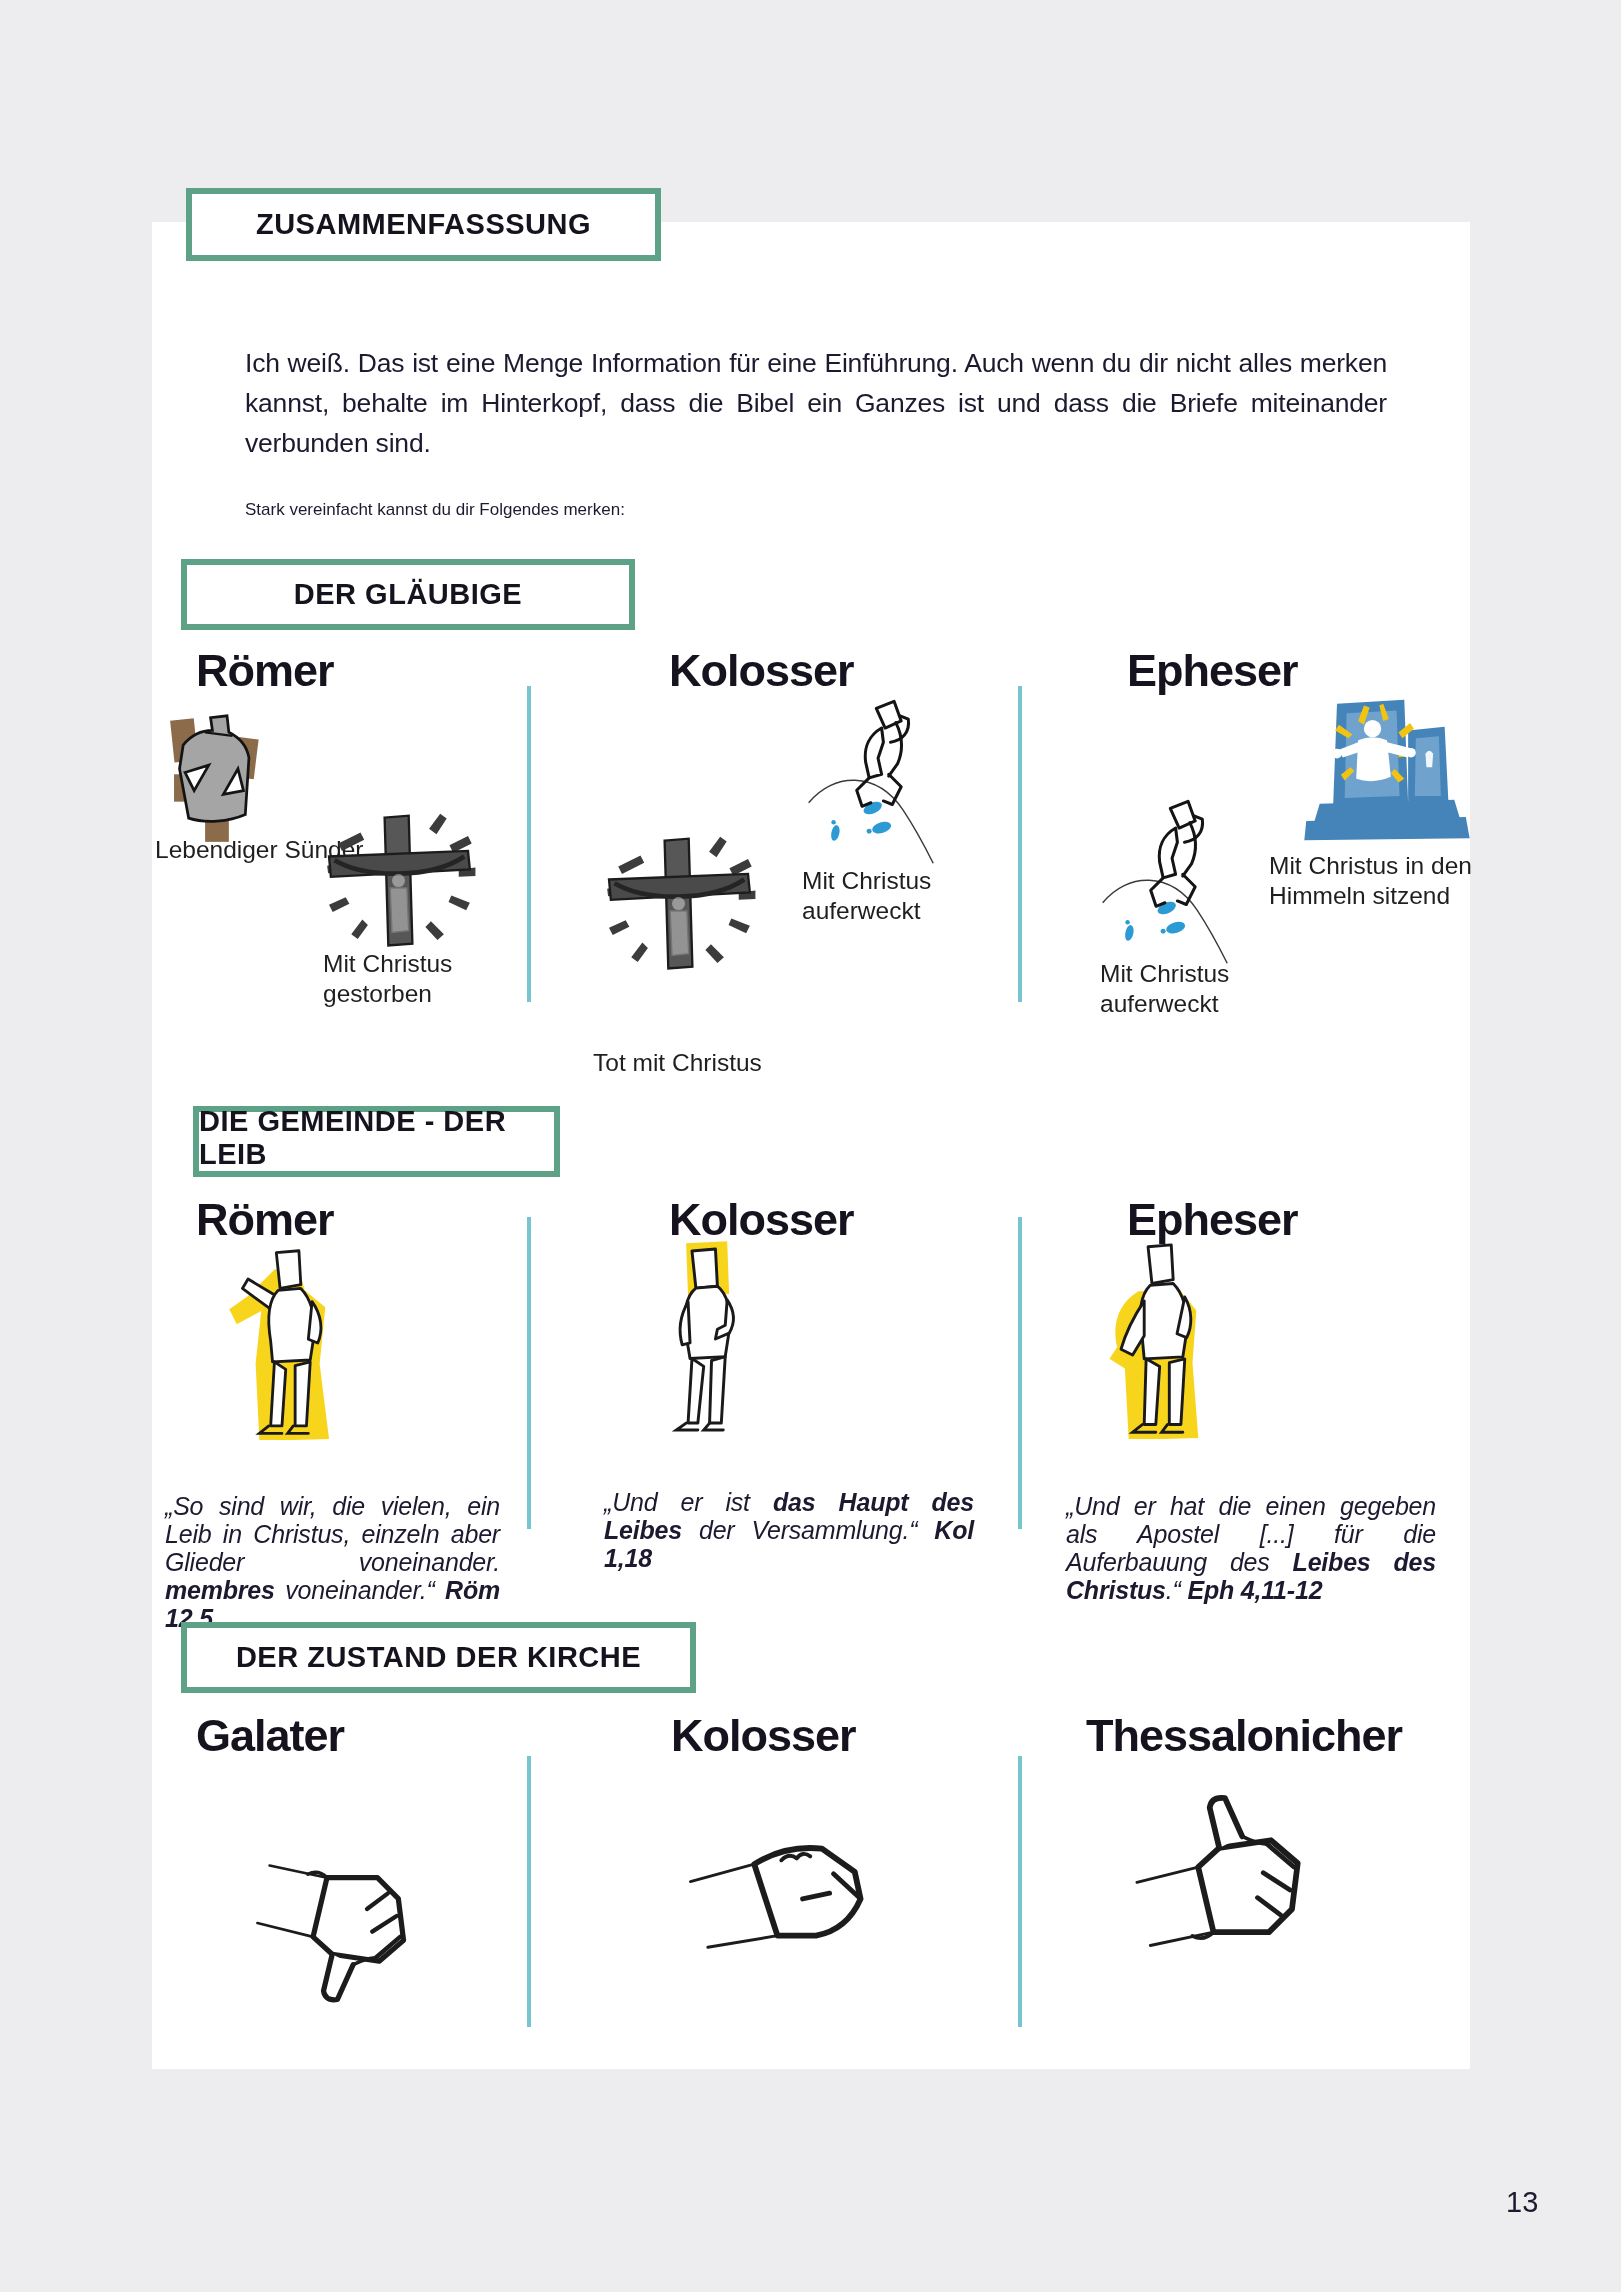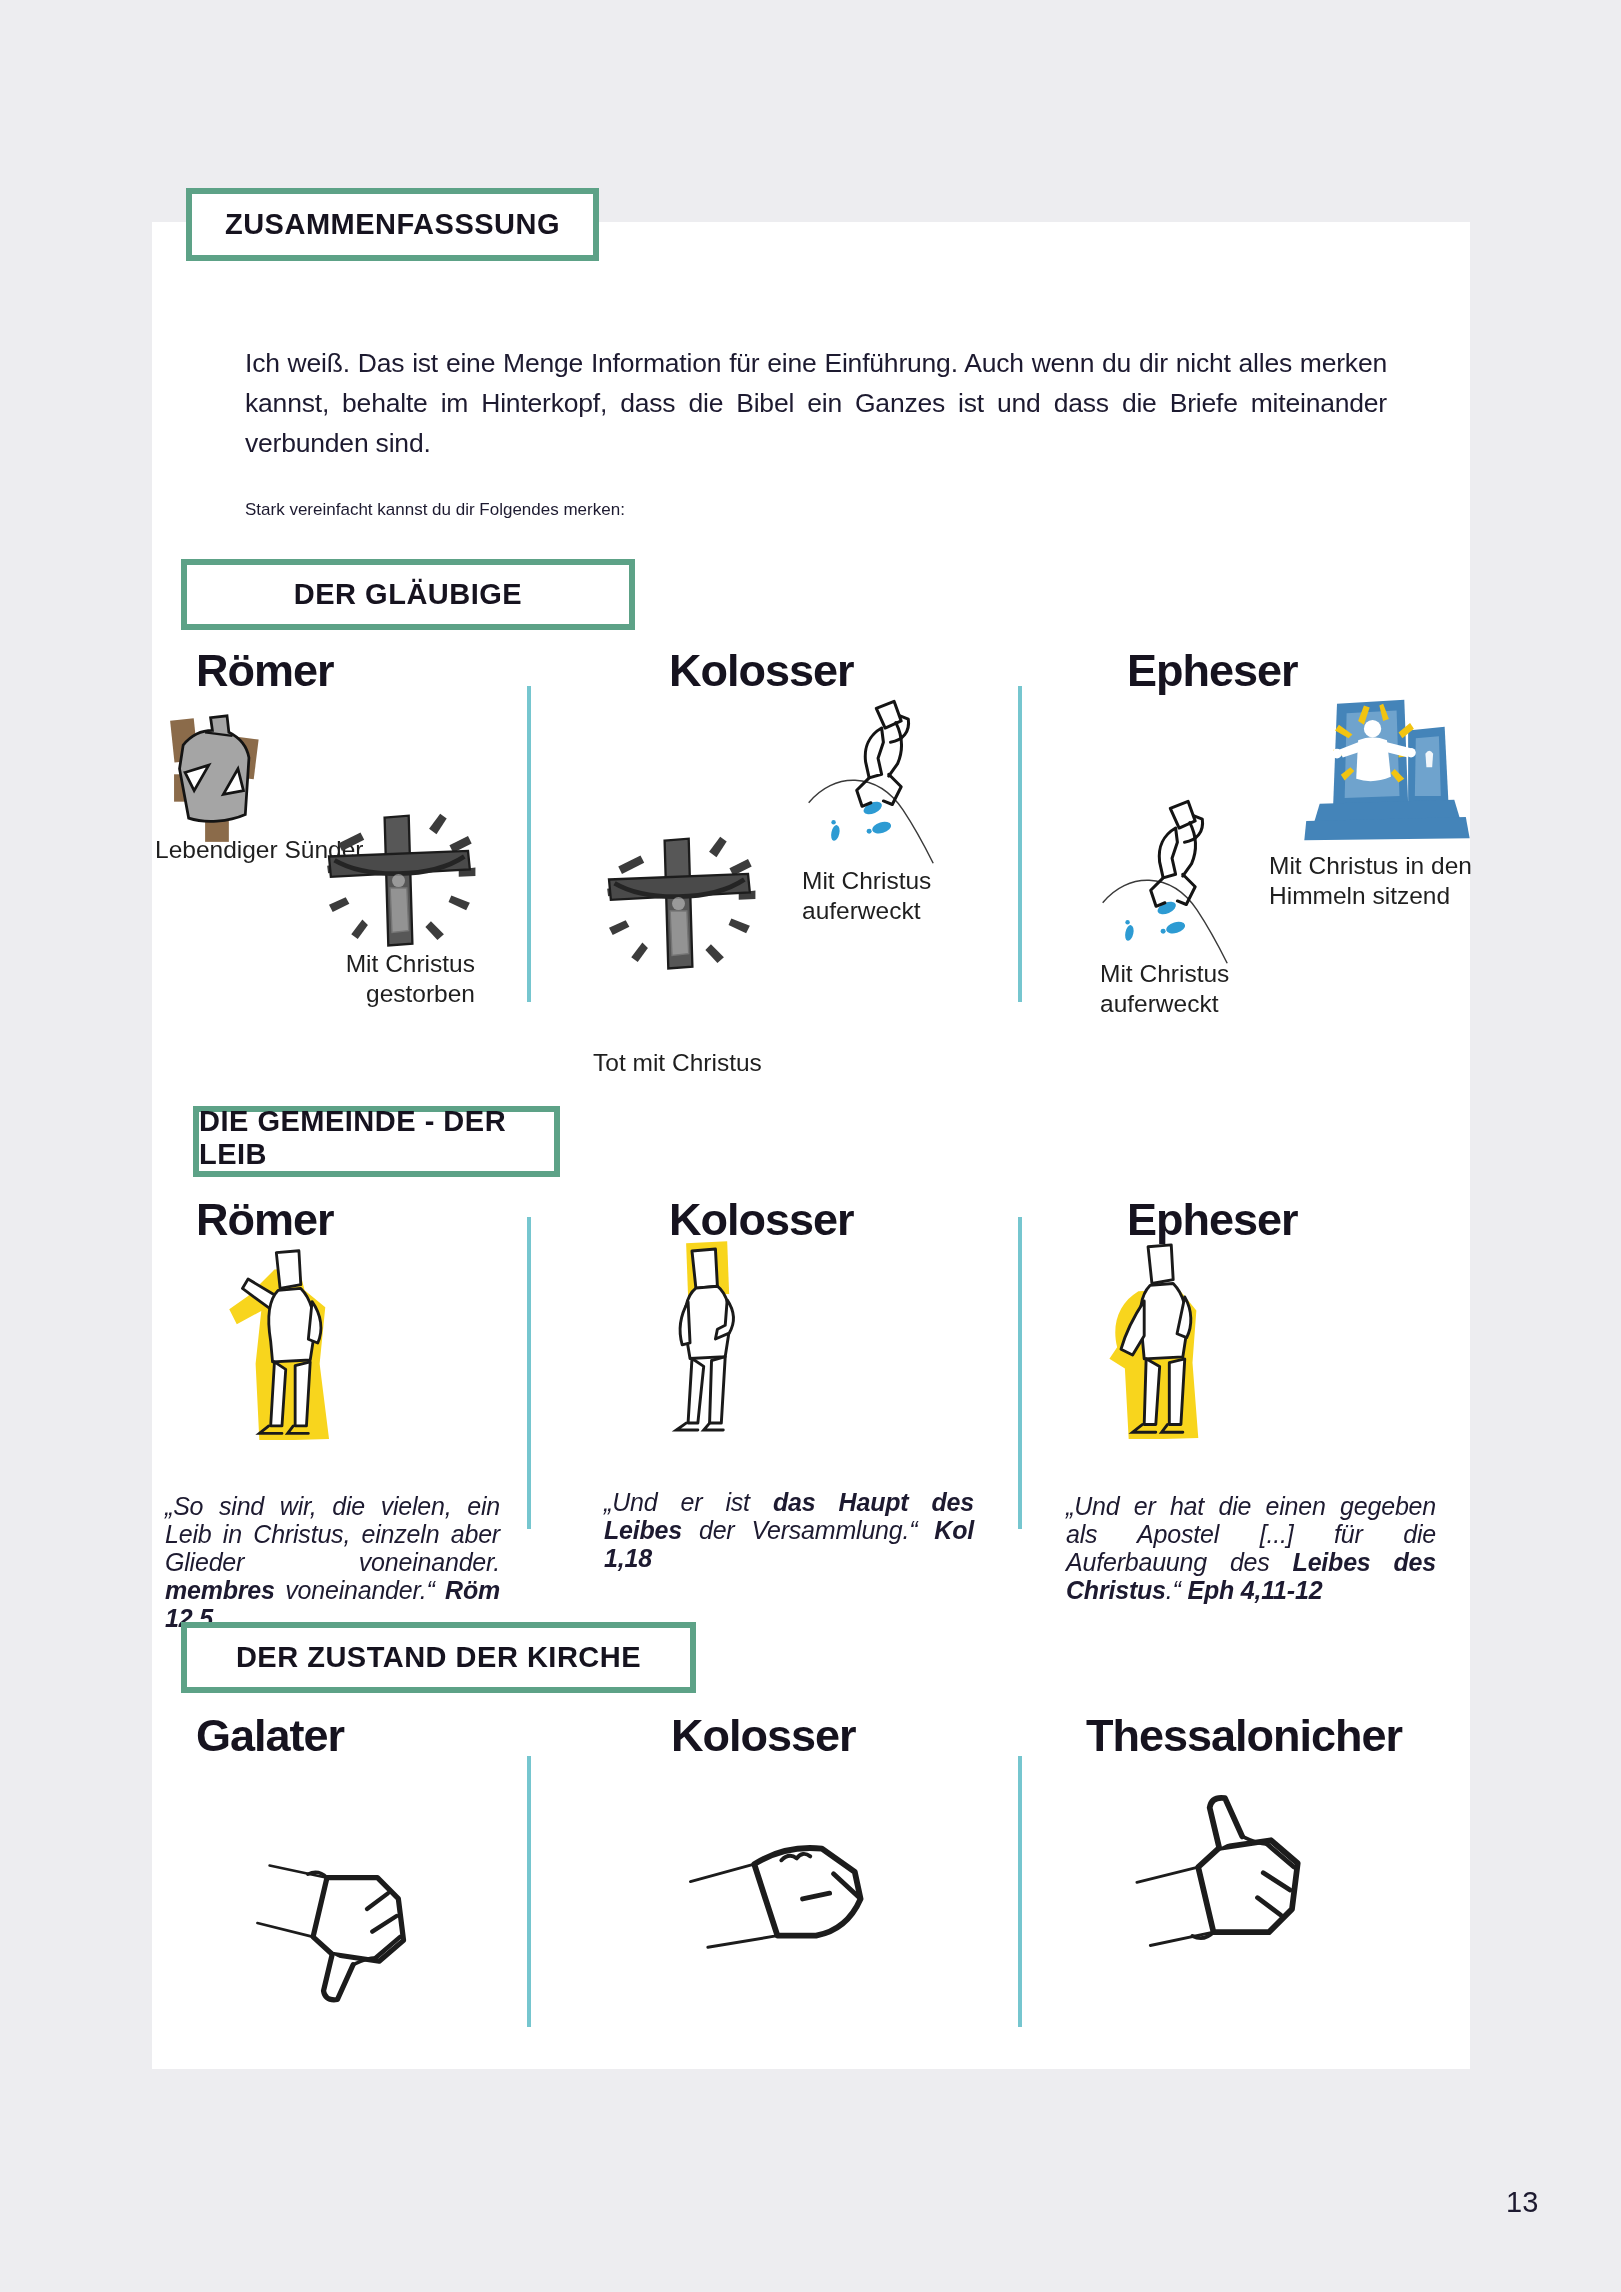--- a/index.html
+++ b/index.html
@@ -33,38 +33,38 @@
   }
   .lead{position:absolute;font-size:17px;color:var(--body-text);white-space:nowrap;}
   .col-heading{
     position:absolute;font-size:45px;font-weight:700;color:var(--text-dark);
     letter-spacing:-1px;white-space:nowrap;
   }
   .divider{position:absolute;width:3.9px;background:var(--divider-teal);}
   .caption{
     position:absolute;font-size:24.5px;line-height:30px;color:#1f1f1f;
   }
-  .cap-center{text-align:right;}
+  .cap-center{text-align:left;}
   .nowrap{white-space:nowrap;}
   .quote{
     position:absolute;font-size:25px;line-height:28px;color:var(--body-text);
     font-style:italic;text-align:justify;letter-spacing:-0.2px;margin-top:45px;
   }
   .quote .b{font-weight:700;}
   .page-number{position:absolute;font-size:29px;color:var(--body-text);}
   svg{display:block;}
 </style>
 </head>
 <body>
 
 <div class="page">
 
   <div class="content"></div>
 
-  <div class="green-box" style="left:186px;top:188px;width:413px;height:73px;">
+  <div class="green-box" style="left:186px;top:188px;width:475px;height:73px;">
     <span>ZUSAMMENFASSSUNG</span>
   </div>
 
   <p class="intro" style="left:245px;top:343px;width:1142px;">Ich weiß. Das ist eine Menge Information für eine Einführung. Auch wenn du dir nicht alles merken kannst, behalte im Hinterkopf, dass die Bibel ein Ganzes ist und dass die Briefe miteinander verbunden sind.</p>
   <p class="lead" style="left:245px;top:500px;">Stark vereinfacht kannst du dir Folgendes merken:</p>
 
   <div class="green-box" style="left:181px;top:559px;width:454px;height:71px;">
     <span>DER GLÄUBIGE</span>
   </div>
 

